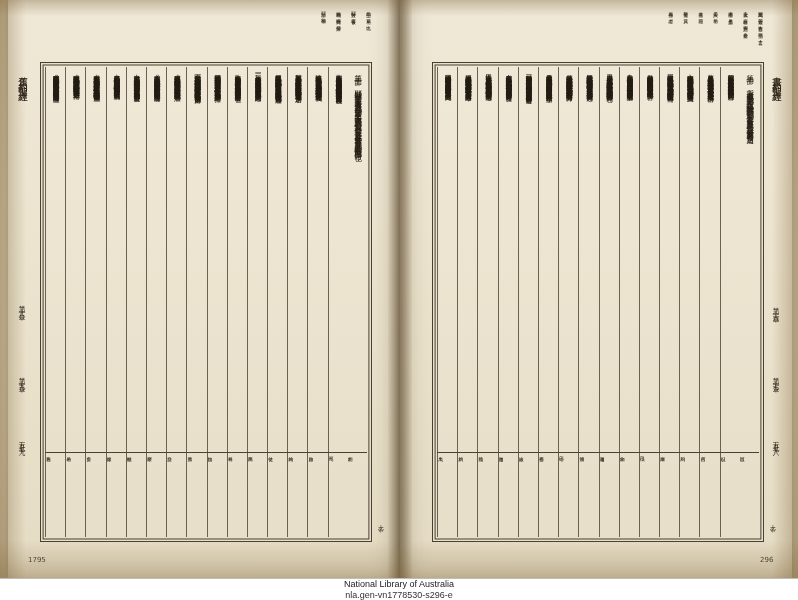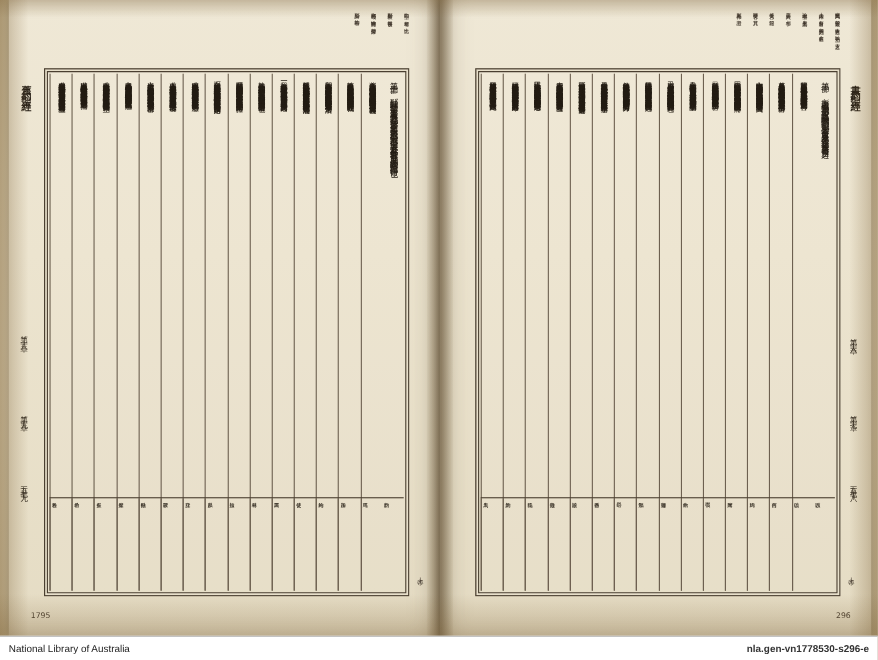--- a/index.html
+++ b/index.html
@@ -194,22 +194,23 @@
     background: #ffffff;
     border-top: 1px solid #bdbdbd;
     display: flex;
     align-items: center;
     justify-content: space-between;
     padding: 0 8px;
     box-sizing: border-box;
     font-size: 9px;
     color: #222;
     font-family: "Liberation Sans", sans-serif;
-  }
-  .viewer-bar .right { color: #333; font-weight: bold; }
+    flex-direction: column;
+  }
+  .viewer-bar .right { color: #333; }
 </style>
 </head>
 <body>
 
 <div id="viewer">
 
   <div class="spread">
 
     <div class="page left"></div>
     <div class="page right"></div>

